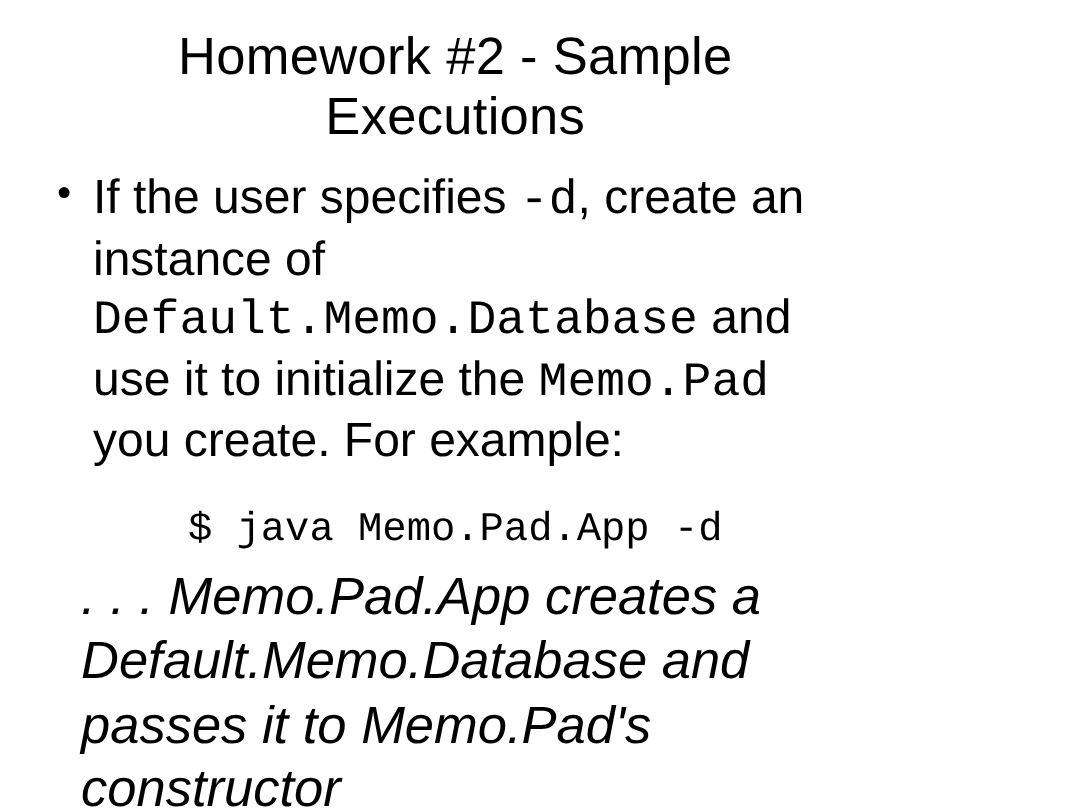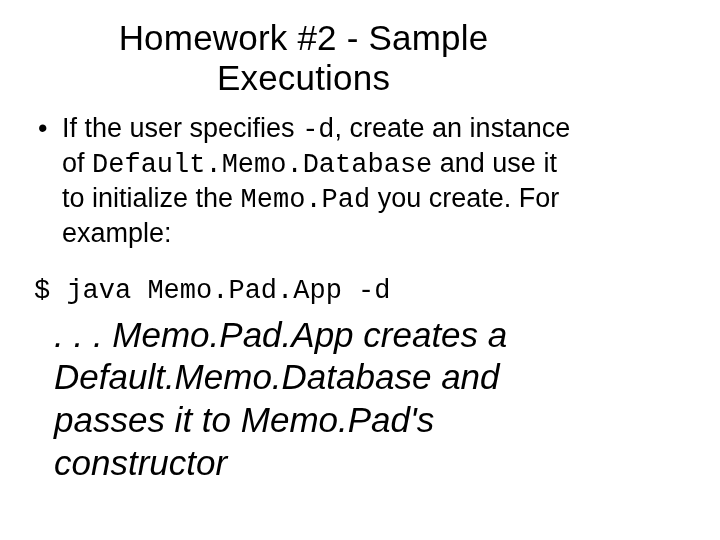--- a/index.html
+++ b/index.html
@@ -24,39 +24,39 @@
     text-align: center;
     letter-spacing: 0.2px;
   }
   ul.body {
     margin: 0;
     padding: 0 2px 0 28px;
     list-style: none;
   }
   ul.body > li {
     position: relative;
-    font-size: 27px;
+    font-size: 32px;
     line-height: 1.22;
     padding-left: 0;
   }
   ul.body > li::before {
     content: "•";
     position: absolute;
     left: -24px;
     top: 0;
     font-size: 27px;
   }
   .mono {
     font-family: "Courier New", Courier, monospace;
   }
   .cmd {
     margin: 26px 0 8px 0;
     font-family: "Courier New", Courier, monospace;
     font-size: 27px;
-    text-align: left;
+    text-align: center;
   }
   .explain {
     margin: 0 8px 0 20px;
     font-size: 35px;
     font-style: italic;
     line-height: 1.22;
   }
 </style>
 </head>
 <body>

